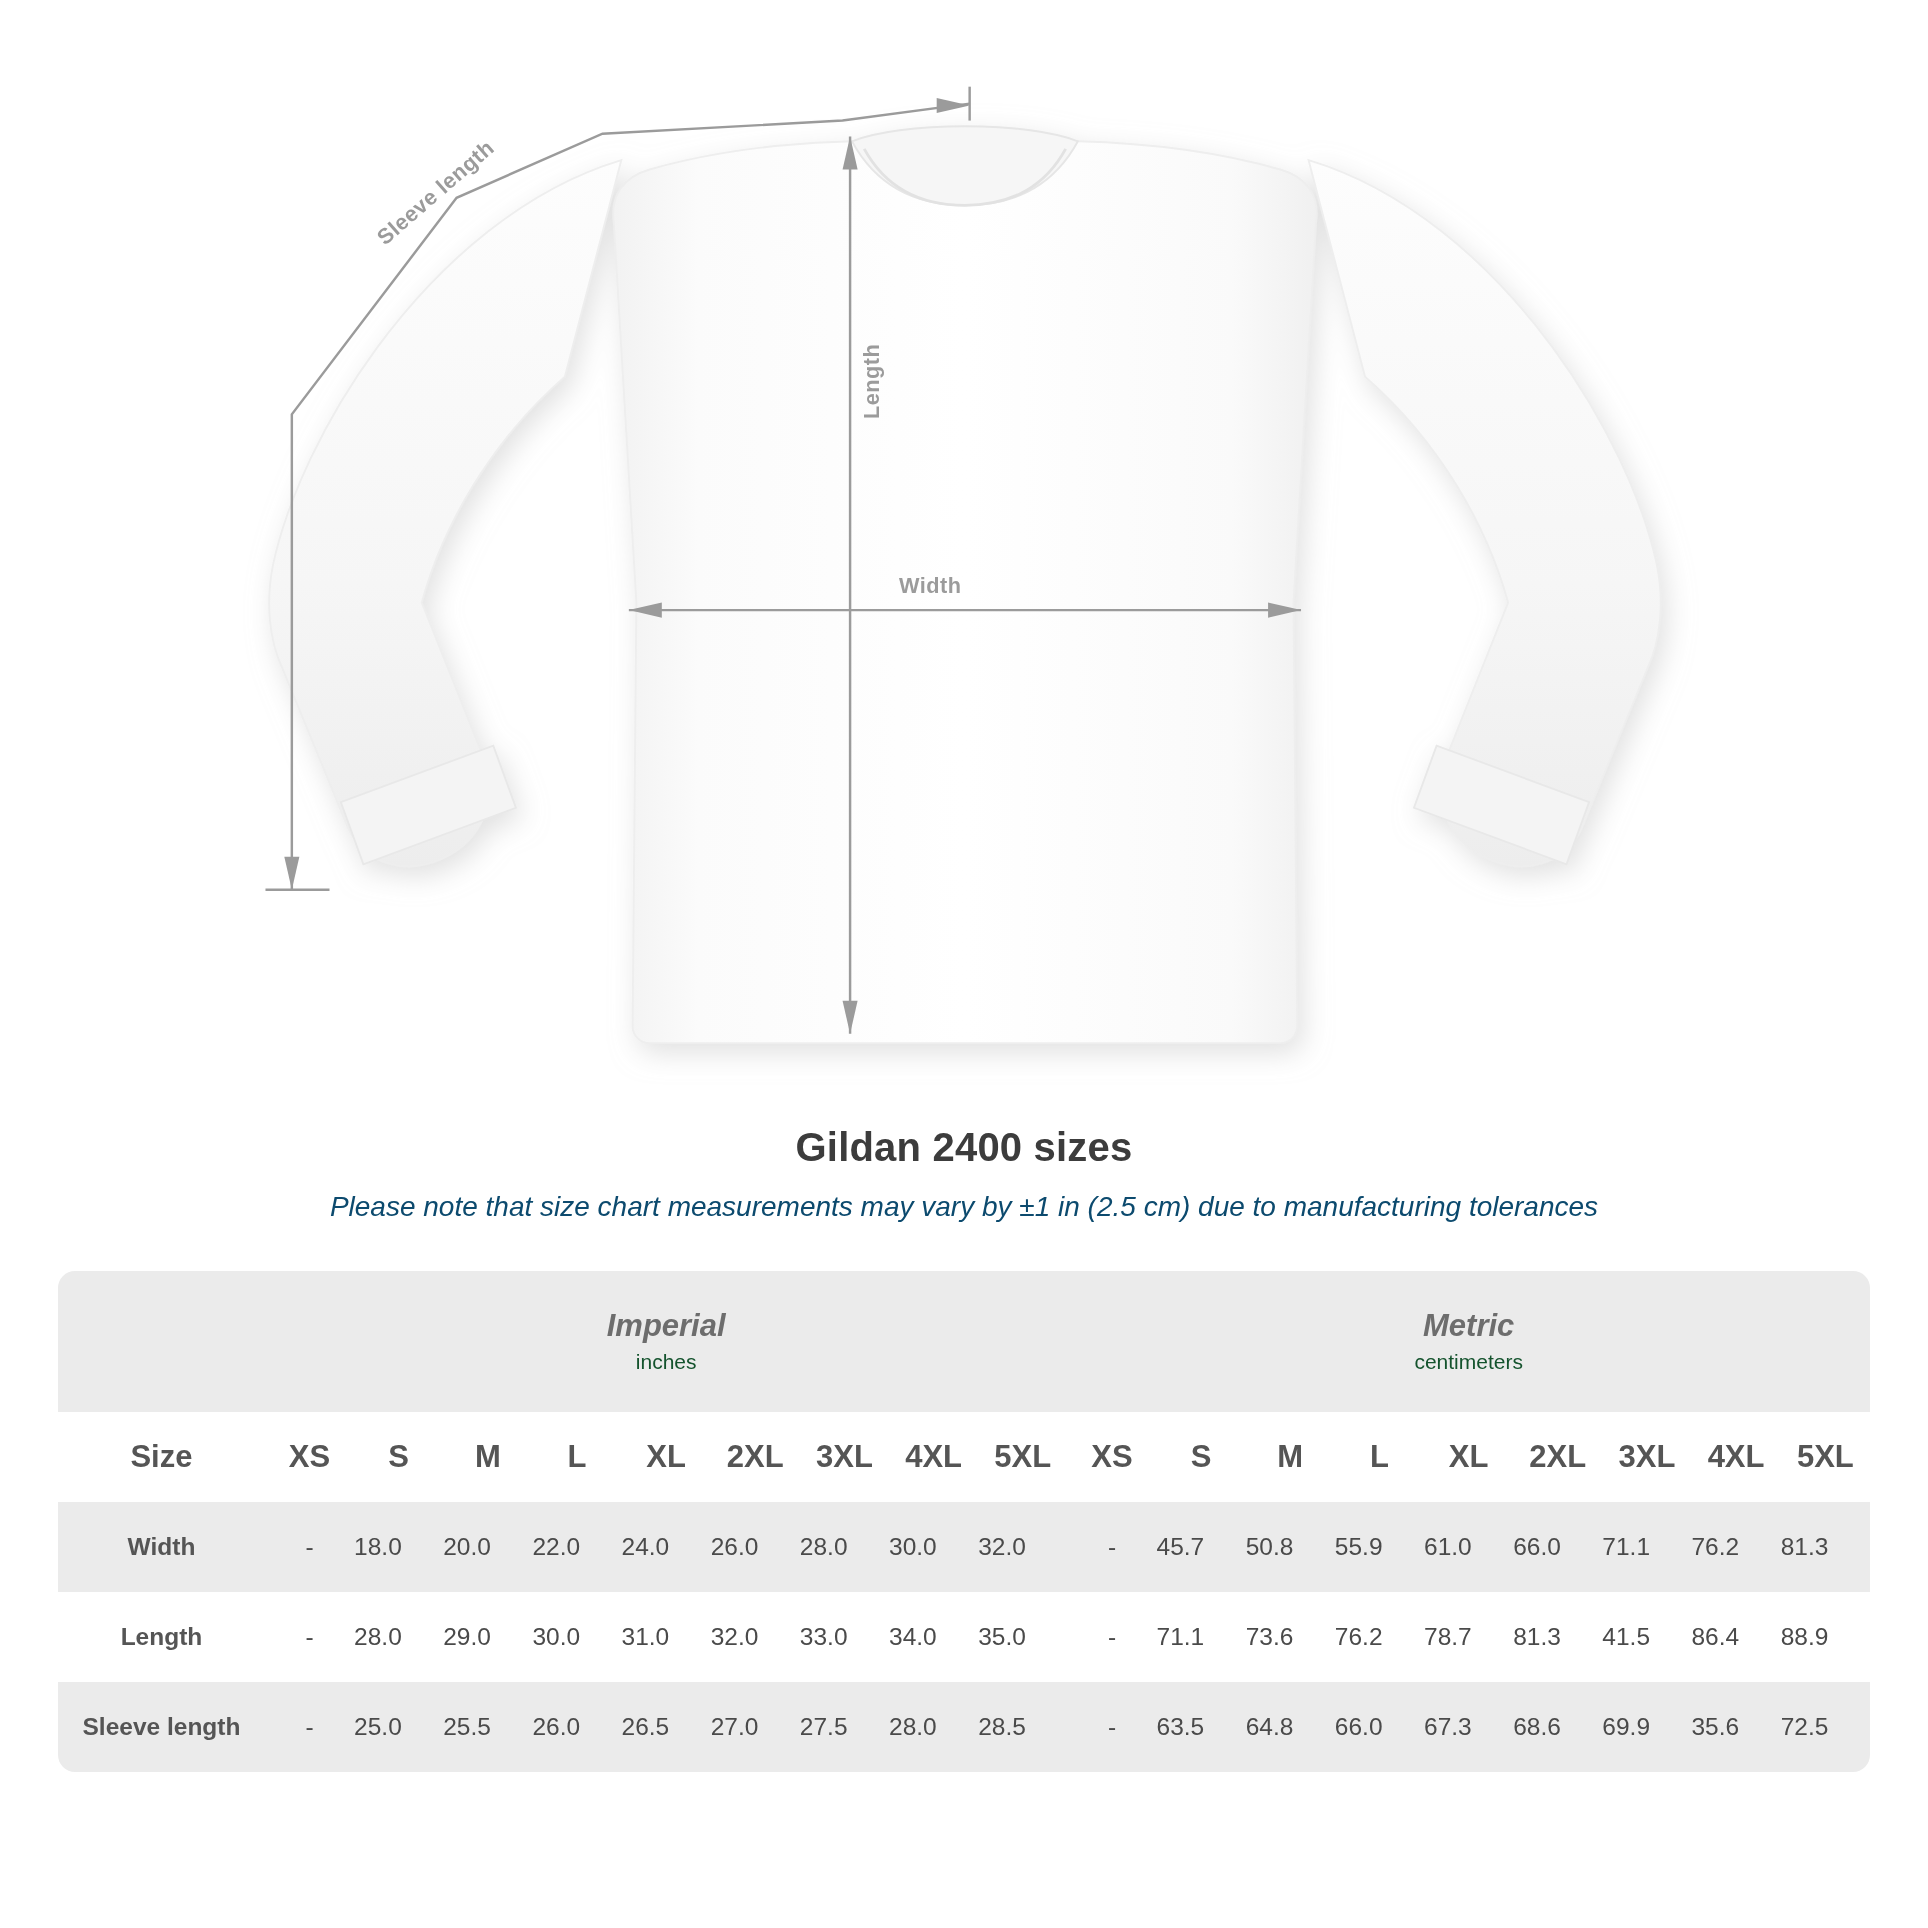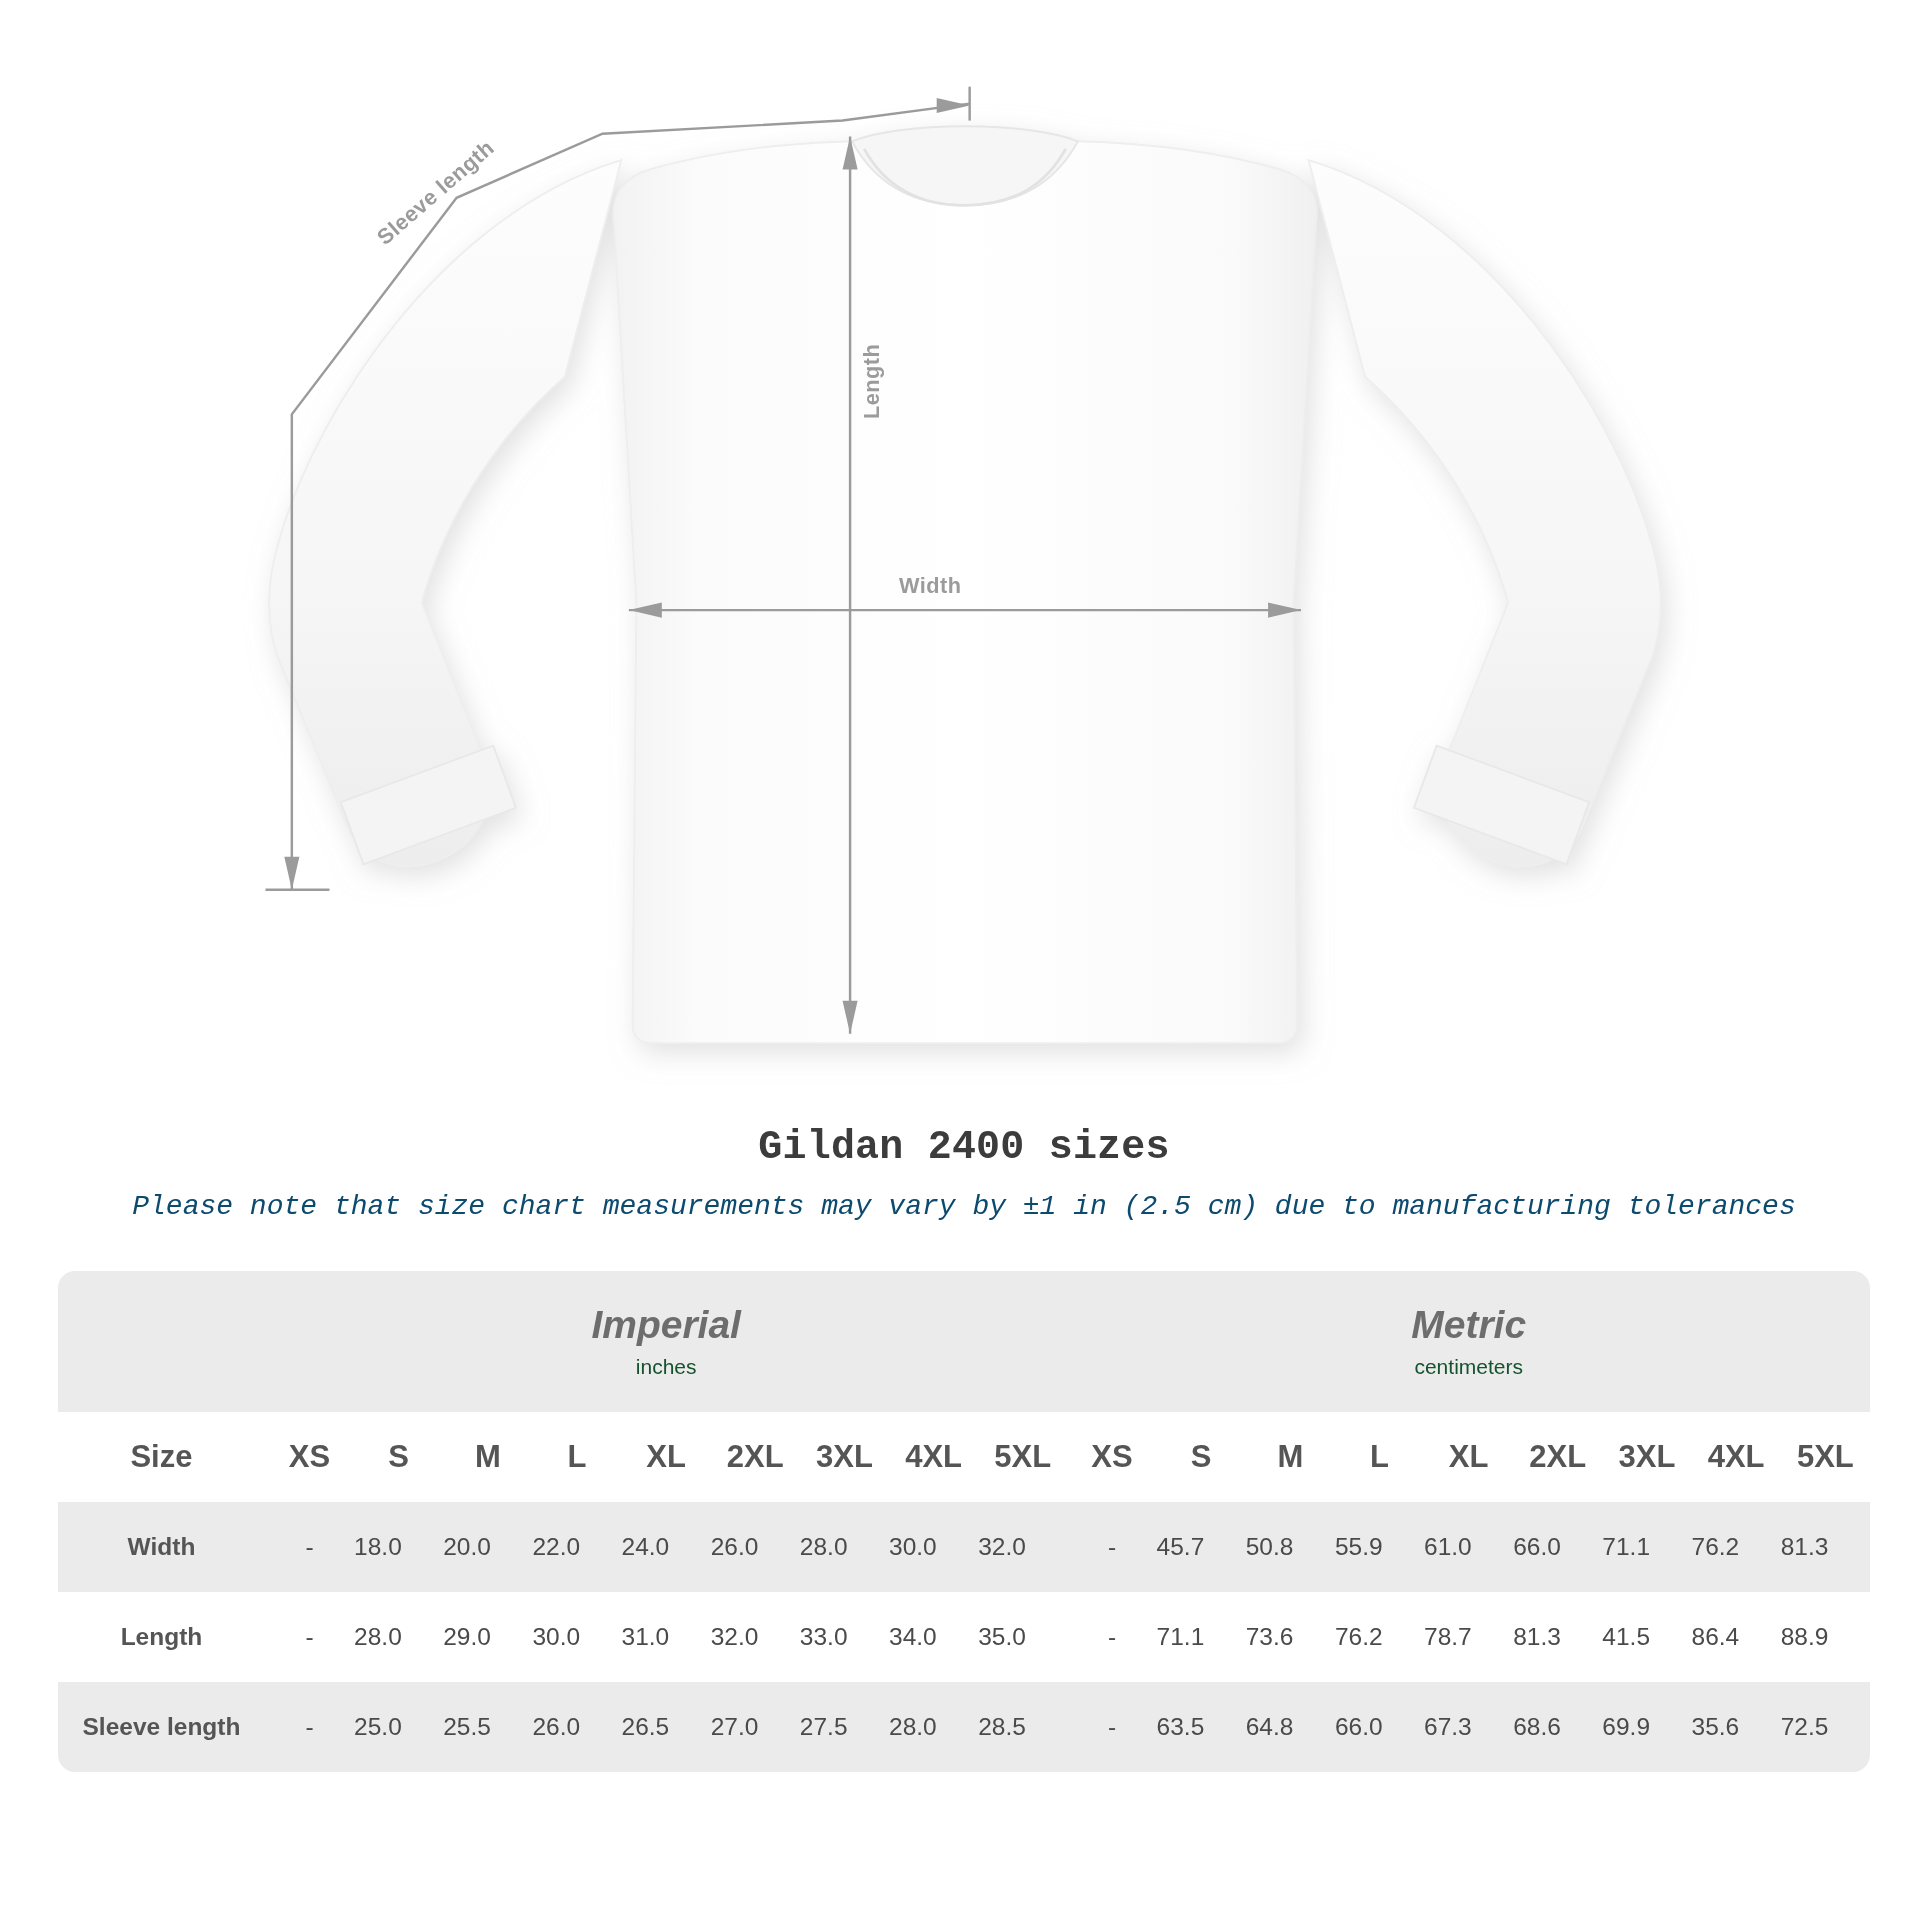--- a/index.html
+++ b/index.html
@@ -68,21 +68,20 @@
     top: 573px;
   }
 
   
   .title-block {
     position: absolute;
     left: 0;
     top: 1125px;
     width: 1928px;
     text-align: center;
-    font-family: Liberation Mono, monospace;
   }
 
   .chart-title {
     font-size: 40px;
     font-weight: bold;
     color: #3c3c3c;
     margin: 0 0 21px 0;
     letter-spacing: 0.2px;
   }
 
@@ -116,21 +115,21 @@
   }
 
   .unit-head {
     height: 141px;
     background: #ebebeb;
     text-align: center;
     vertical-align: middle;
   }
 
   .unit-head .unit-name {
-    font-size: 39px;
+    font-size: 31px;
     font-style: italic;
     font-weight: bold;
     color: #6d6d6d;
     line-height: 1.1;
   }
 
   .unit-head .unit-sub {
     font-size: 21px;
     color: #14532d;
     margin-top: 7.5px;

